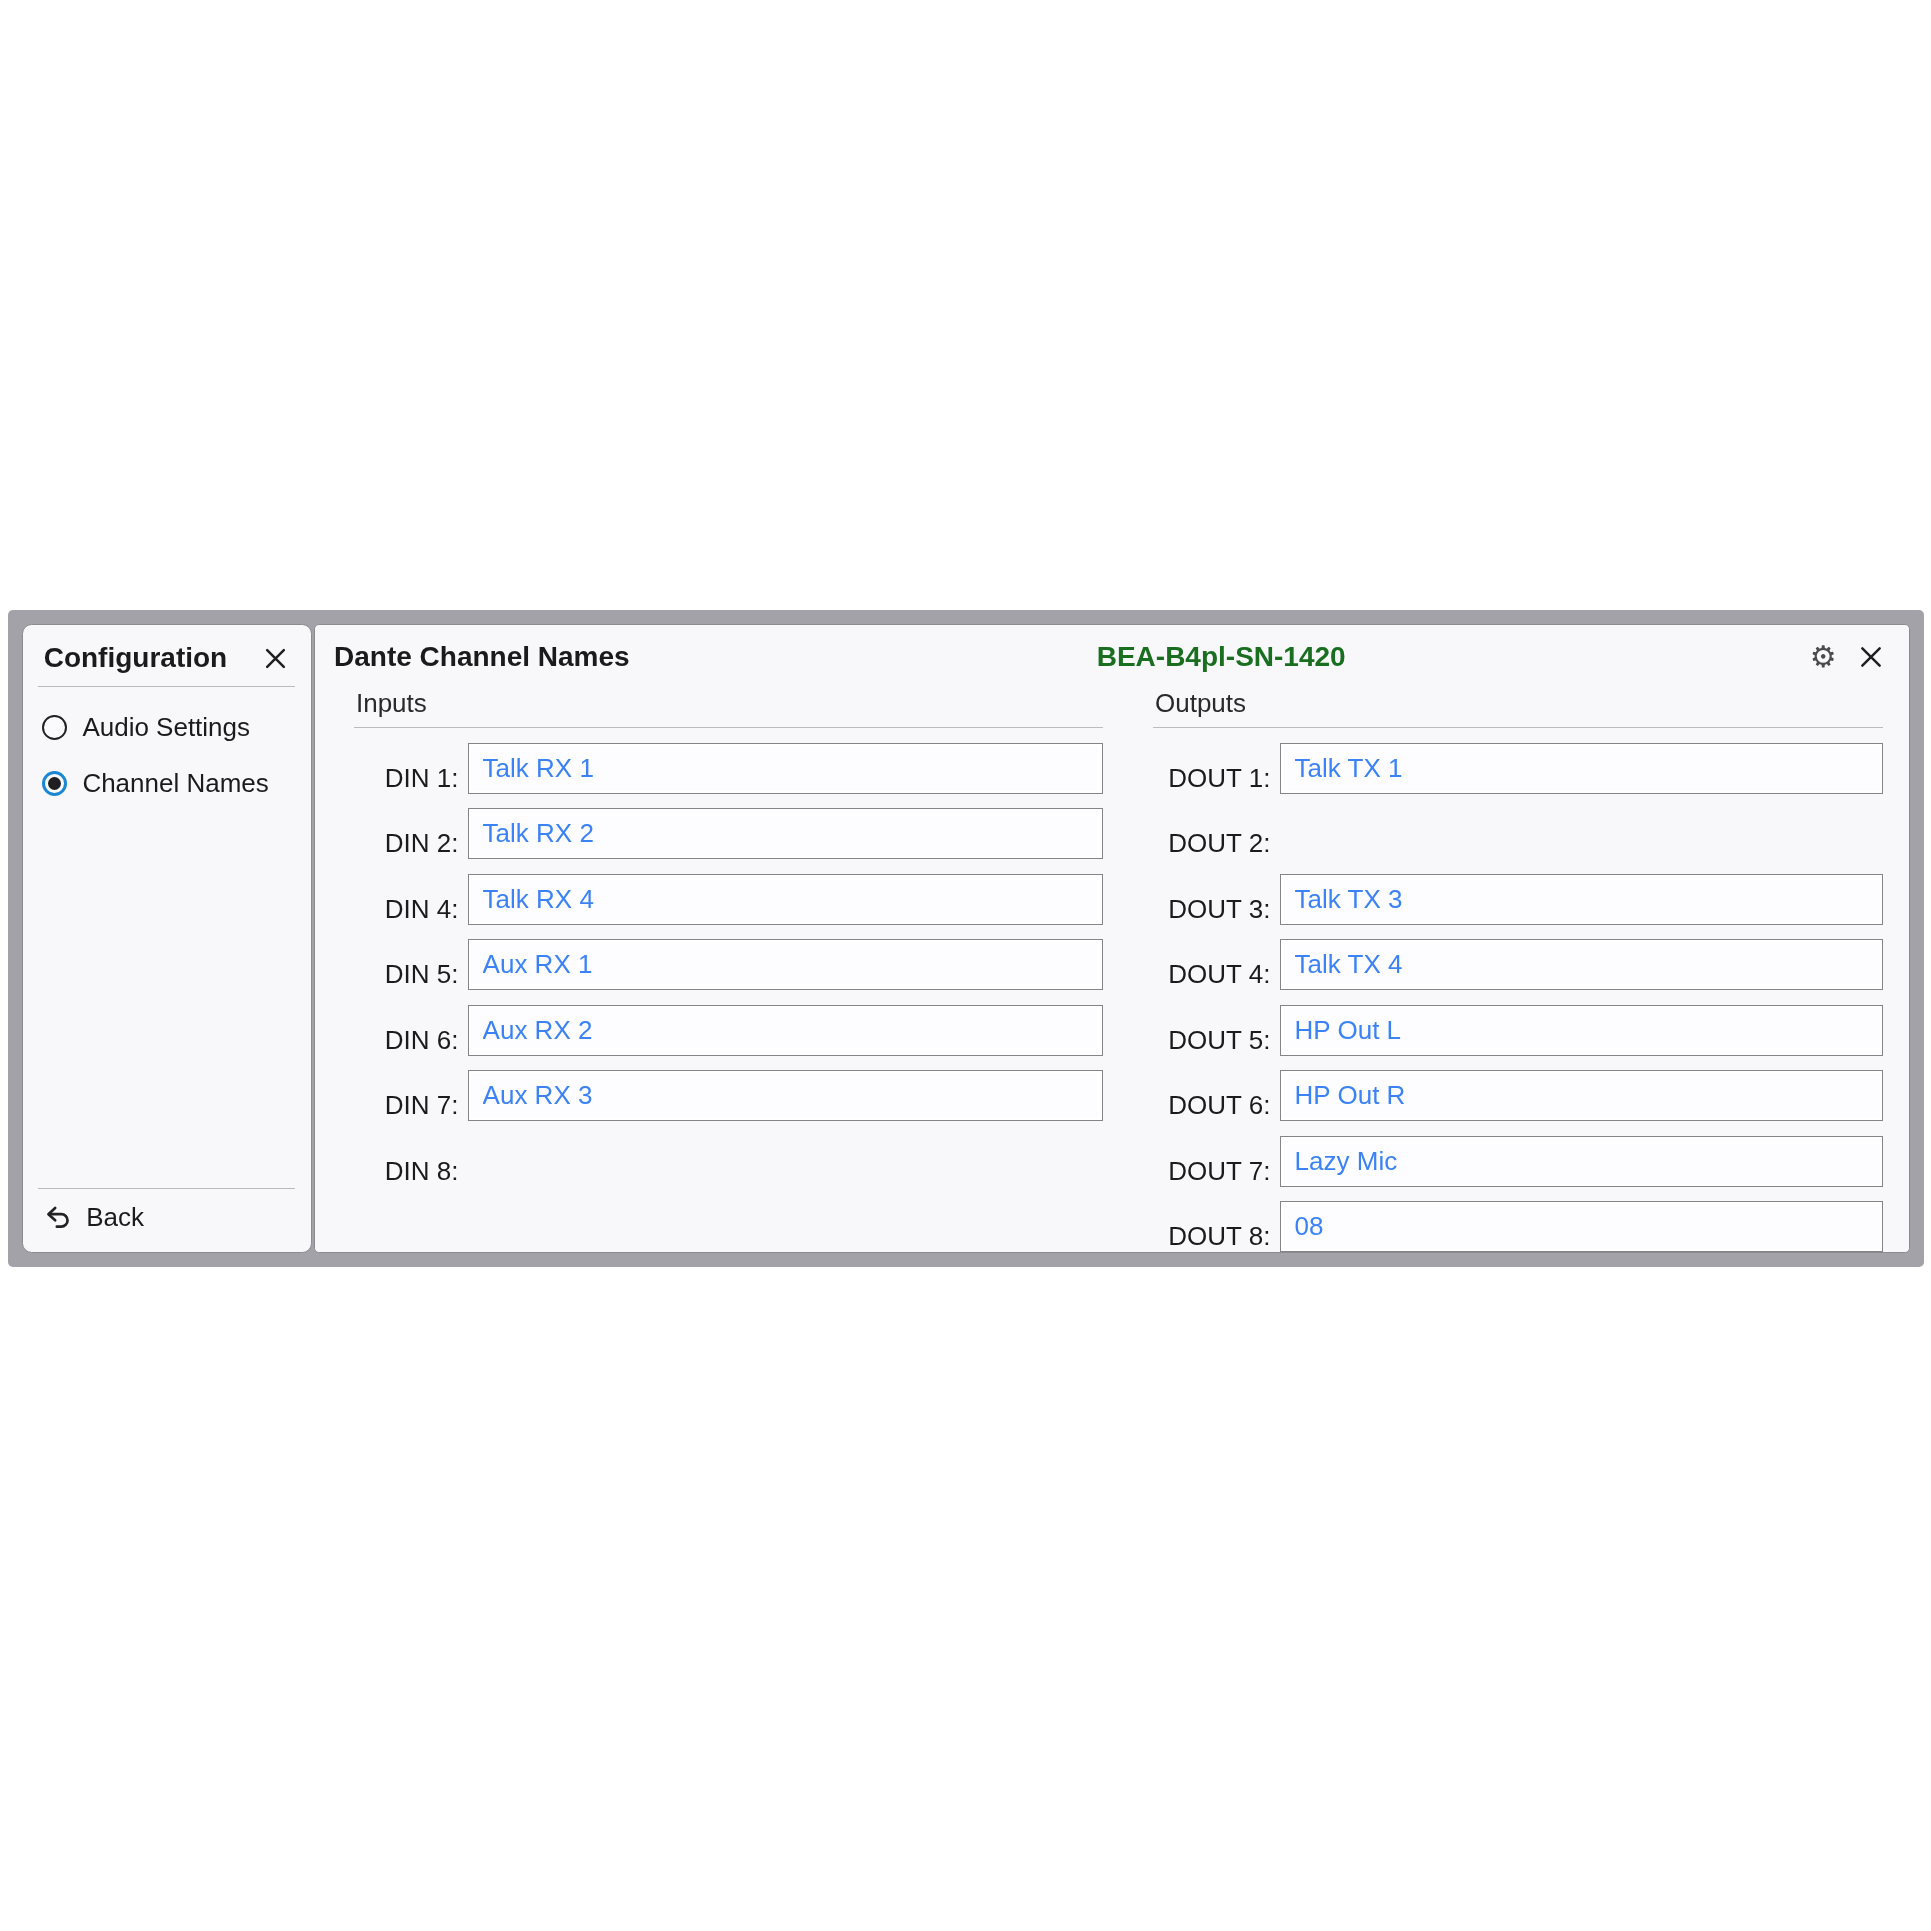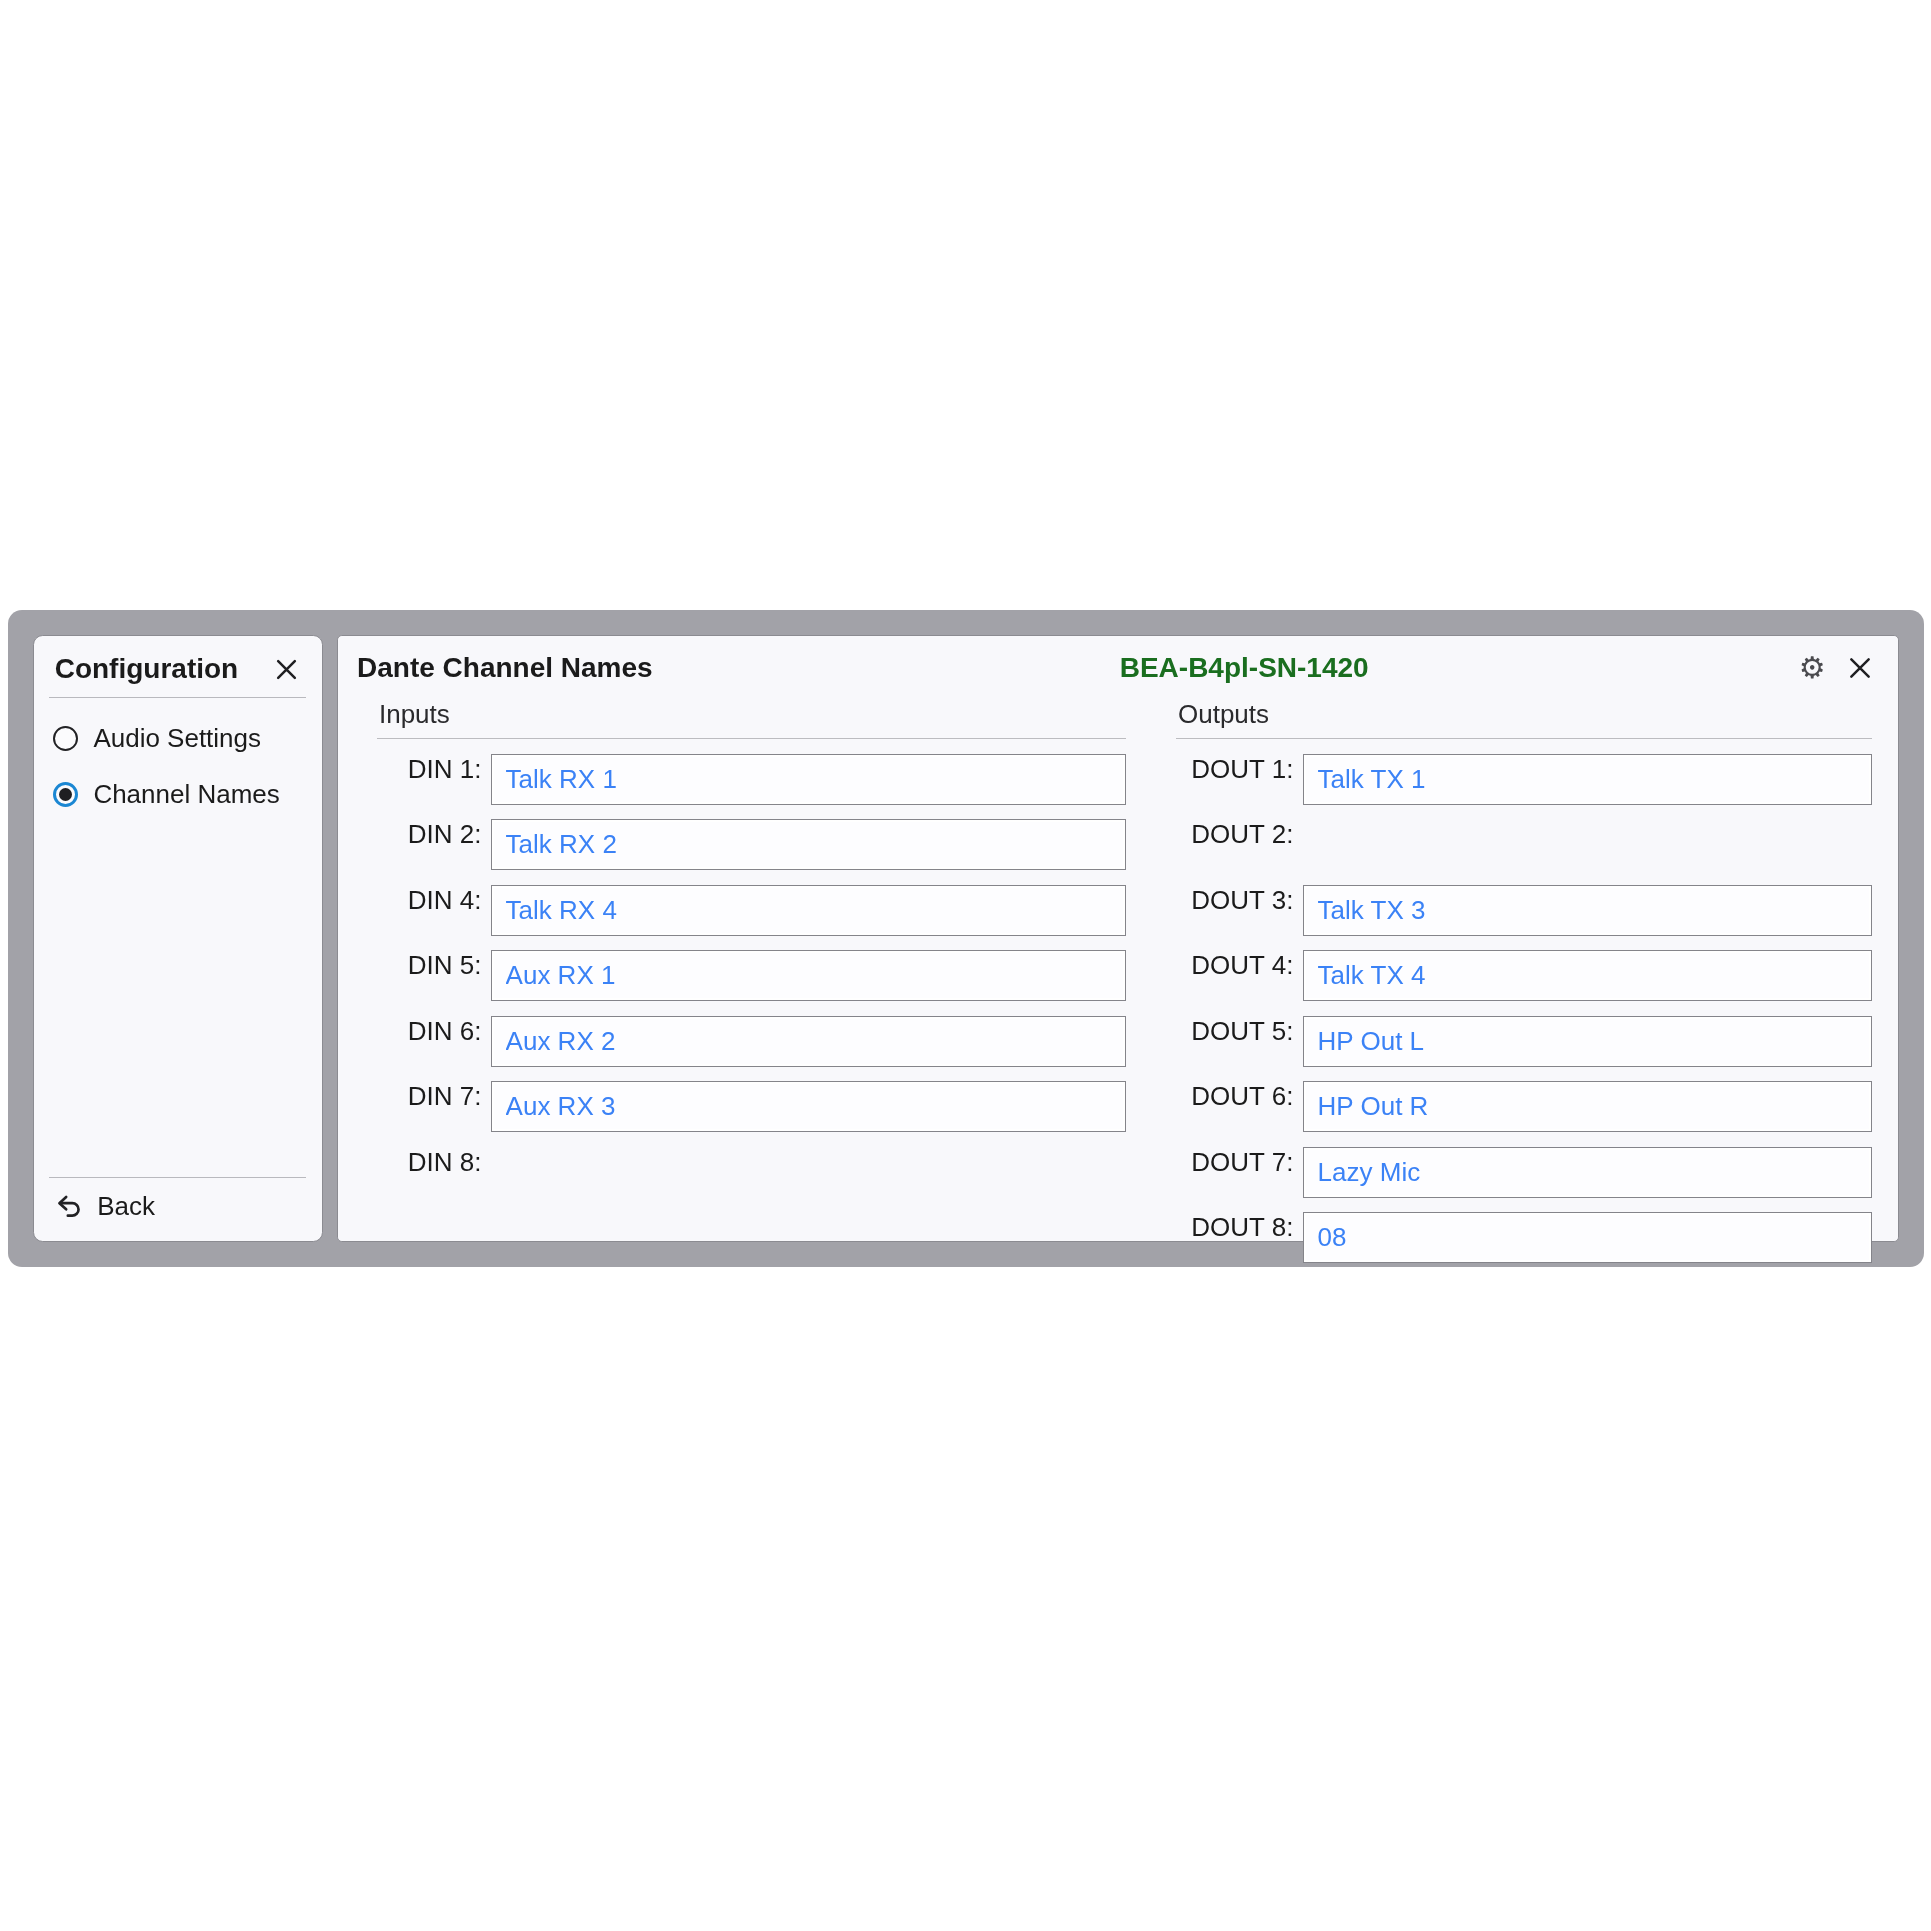--- a/index.html
+++ b/index.html
@@ -19,24 +19,24 @@
     --green: #1a6e1f;
     --blue: #1b87d3;
     --sep: #b9b9be;
   }
 
   .window {
     position: absolute;
     left: 7.7px; top: 610px;
     width: 1916px; height: 657px;
     background: var(--frame-gray);
-    border-radius: 14px;
-    padding: 25px;
-    display: flex;
-    gap: 14px;
+    border-radius: 5px;
+    padding: 14px;
+    display: flex;
+    gap: 2px;
   }
 
   
   .sidebar {
     width: 290px;
     background: var(--panel-bg);
     border: 1.9px solid var(--panel-border);
     border-radius: 9.7px;
     display: flex;
     flex-direction: column;
@@ -156,21 +156,21 @@
   .col-outputs { flex: 1; }
   .col-header {
     font-size: 26px;
     color: #2a2a2d;
     padding: 0 0 8.7px 1.9px;
     border-bottom: 1.9px solid #bcbcc0;
     margin-bottom: 14.5px;
   }
   .field-row {
     display: flex;
-    align-items: flex-start;
+    align-items: flex-end;
     height: 51px;
     margin-bottom: 14.5px;
   }
   .field-label {
     text-align: right;
     padding-right: 9.7px;
     font-size: 26px;
     white-space: nowrap;
     flex: 0 0 auto;
   }

